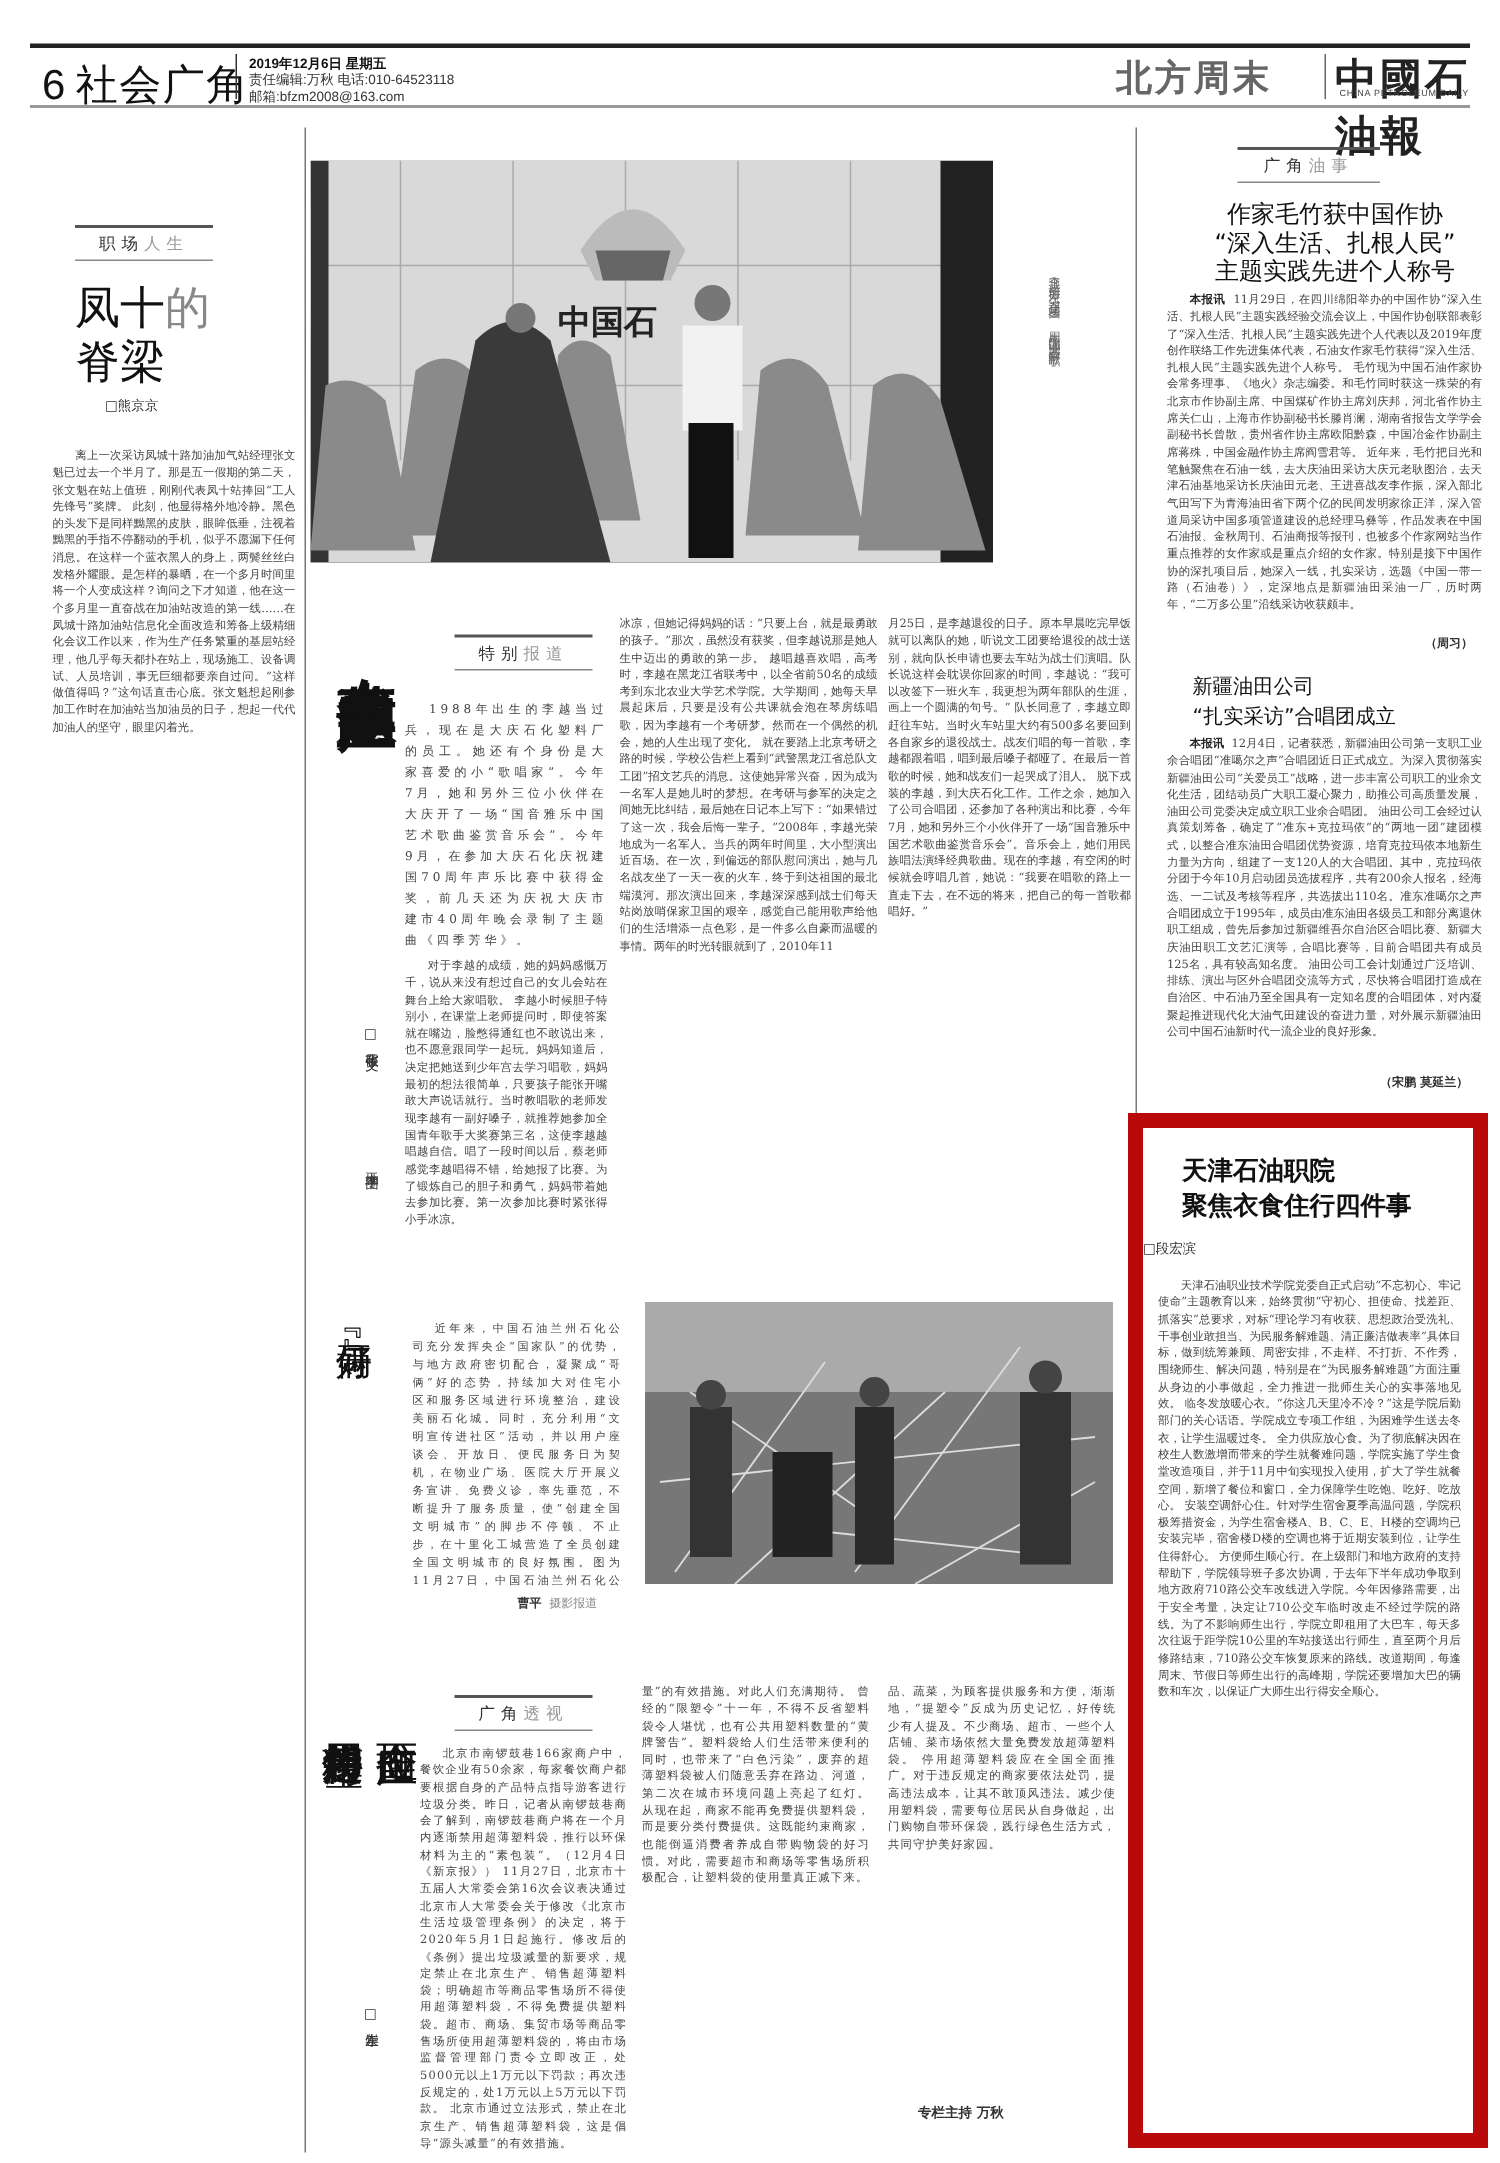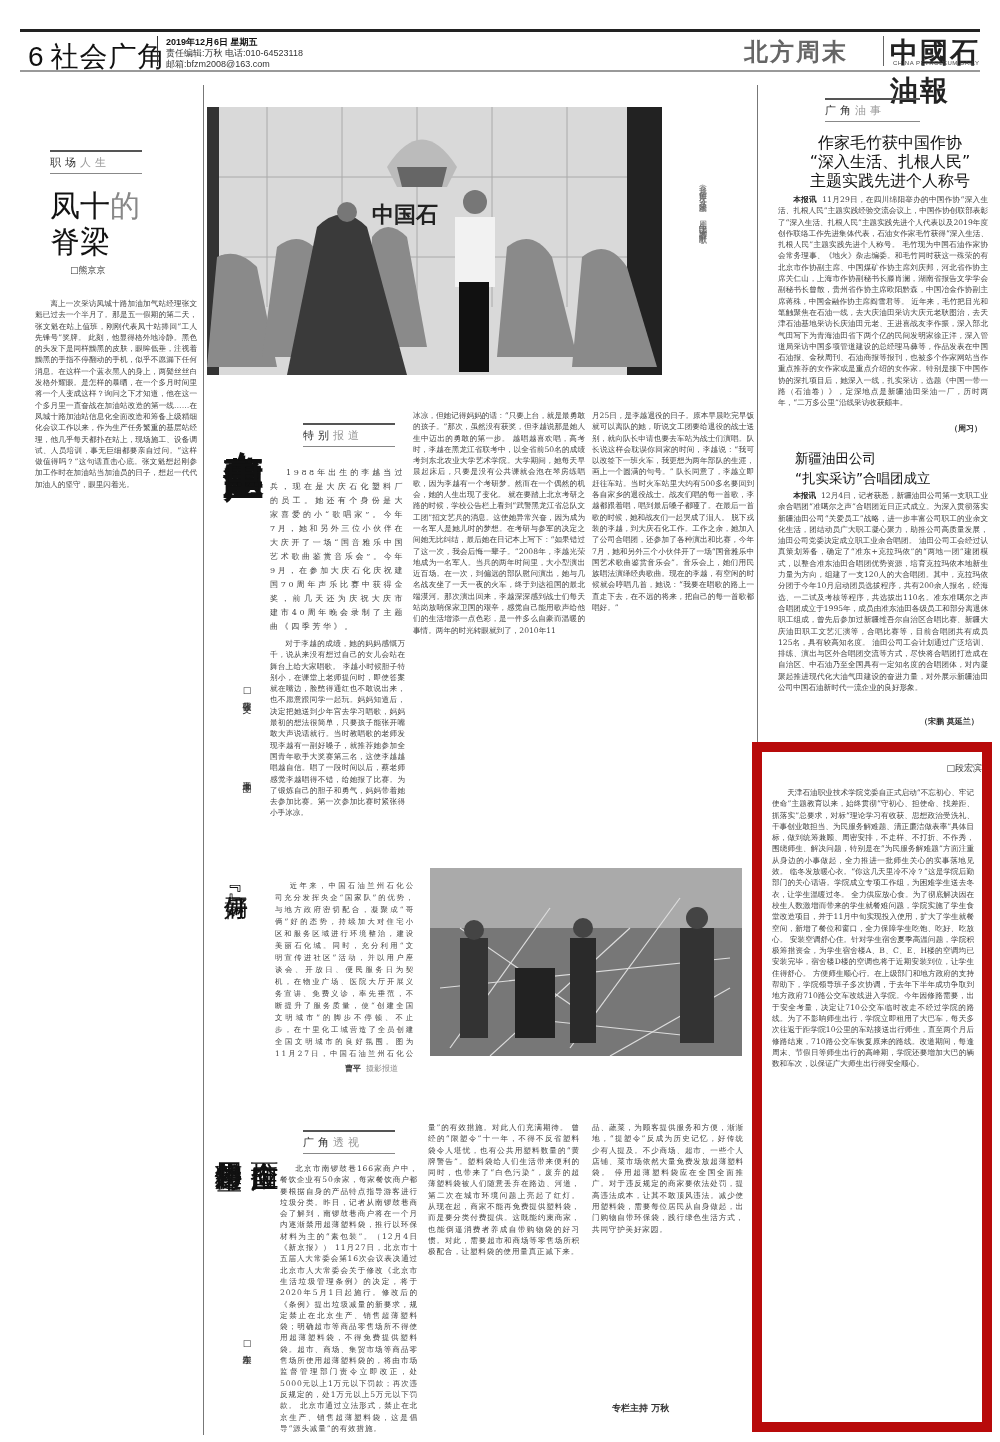--- a/index.html
+++ b/index.html
@@ -9,21 +9,21 @@
 .masthead-bottom{position:absolute;left:20px;right:20px;top:70px;height:2px;background:#999}
 .pageno{left:28px;top:38px;font-size:28px;font-family:"DejaVu Serif",serif;color:#111;letter-spacing:1px}
 .pageno .num{font-family:"Liberation Sans",sans-serif;margin-right:6px}
 .vbar{left:157px;top:36px;width:1px;height:30px;background:#333}
 .meta{left:166px;top:37px;font-family:"Liberation Sans",sans-serif;font-size:9px;line-height:11px;color:#333}
 .meta .date{font-weight:bold;color:#111}
 .brand{right:152px;top:36px;font-family:"DejaVu Sans",sans-serif;font-size:24px;font-weight:bold;color:#666;letter-spacing:2px}
 .brand-sep{left:883px;top:36px;width:1px;height:30px;background:#666}
 .logo{left:890px;top:34px;font-family:Liberation Mono, monospace;font-size:28px;font-weight:bold;color:#222;letter-spacing:2px}
 .logo-en{left:893px;top:60px;font-family:"Liberation Sans",sans-serif;font-size:6px;color:#444;letter-spacing:0.5px}
-.section-tag{font-family:"DejaVu Sans",sans-serif;font-size:11px;letter-spacing:4px;color:#333;border-top:2px solid #555;border-bottom:1px solid #888;padding:3px 0}
+.section-tag{text-align:center;font-family:"DejaVu Sans",sans-serif;font-size:11px;letter-spacing:4px;color:#333;border-top:2px solid #555;border-bottom:1px solid #888;padding:3px 0}
 .section-tag .hl{color:#999}
 .body-text{font-family:"DejaVu Serif",serif;font-size:7.6px;line-height:11.3px;color:#444;text-align:justify;text-indent:2em;overflow:hidden}
 .body-text p{margin:0;text-indent:2em}
 .spaced{letter-spacing:2.6px;line-height:14px;font-size:8px}
 .col-rule{width:1px;background:#777}
 .byline{font-family:"DejaVu Sans",sans-serif;font-size:9px;color:#333}
 .photo{background:linear-gradient(180deg,#b0b0b0 0%,#d8d8d8 30%,#8a8a8a 70%,#555 100%);overflow:hidden}
 .caption-v{writing-mode:vertical-rl;font-size:8px;color:#666;letter-spacing:2px;font-family:"DejaVu Serif",serif}
 .vtitle{writing-mode:vertical-rl;font-family:"DejaVu Serif",serif;font-weight:bold;color:#111}
 .red-box{left:752px;top:742px;width:240px;height:690px;border:10px solid #b80a0a;background:#fff}
@@ -189,17 +189,21 @@
 <div class="abs" style="left:795px;top:448px;width:190px;font-family:'DejaVu Sans',sans-serif;font-size:13.5px;line-height:20px;color:#111;text-align:left">
   <div>新疆油田公司</div>
   <div>“扎实采访”合唱团成立</div>
 </div>
 <div class="abs body-text" style="left:778px;top:490px;width:210px;height:238px">
   <p><b style="color:#222">本报讯</b>&nbsp;&nbsp;<span>12月4日，记者获悉，新疆油田公司第一支职工业余合唱团“准噶尔之声”合唱团近日正式成立。为深入贯彻落实新疆油田公司“关爱员工”战略，进一步丰富公司职工的业余文化生活，团结动员广大职工凝心聚力，助推公司高质量发展，油田公司党委决定成立职工业余合唱团。 油田公司工会经过认真策划筹备，确定了“准东+克拉玛依”的“两地一团”建团模式，以整合准东油田合唱团优势资源，培育克拉玛依本地新生力量为方向，组建了一支120人的大合唱团。其中，克拉玛依分团于今年10月启动团员选拔程序，共有200余人报名，经海选、一二试及考核等程序，共选拔出110名。准东准噶尔之声合唱团成立于1995年，成员由准东油田各级员工和部分离退休职工组成，曾先后参加过新疆维吾尔自治区合唱比赛、新疆大庆油田职工文艺汇演等，合唱比赛等，目前合唱团共有成员125名，具有较高知名度。 油田公司工会计划通过广泛培训、排练、演出与区外合唱团交流等方式，尽快将合唱团打造成在自治区、中石油乃至全国具有一定知名度的合唱团体，对内凝聚起推进现代化大油气田建设的奋进力量，对外展示新疆油田公司中国石油新时代一流企业的良好形象。</span></p>
 </div>
 <div class="abs" style="left:920px;top:716px;font-size:8px;font-weight:bold;color:#333">（宋鹏  莫延兰）</div>
 
 <div class="abs red-box">
-  <div style="text-align:right;margin-top:10px" class="byline">□段宏滨</div>
+  <div style="padding:18px 10px 0 26px;font-family:'DejaVu Serif',serif;font-weight:bold;font-size:17px;line-height:23px;color:#111">
+    <div>天津石油职院</div>
+    <div>聚焦衣食住行四件事</div>
+  </div>
+  <div style="text-align:left;margin-top:10px" class="byline">□段宏滨</div>
   <div class="body-text" style="margin:12px 8px 0 10px;height:560px">
     <p>天津石油职业技术学院党委自正式启动“不忘初心、牢记使命”主题教育以来，始终贯彻“守初心、担使命、找差距、抓落实”总要求，对标“理论学习有收获、思想政治受洗礼、干事创业敢担当、为民服务解难题、清正廉洁做表率”具体目标，做到统筹兼顾、周密安排，不走样、不打折、不作秀，围绕师生、解决问题，特别是在“为民服务解难题”方面注重从身边的小事做起，全力推进一批师生关心的实事落地见效。 临冬发放暖心衣。“你这几天里冷不冷？”这是学院后勤部门的关心话语。学院成立专项工作组，为困难学生送去冬衣，让学生温暖过冬。 全力供应放心食。为了彻底解决因在校生人数激增而带来的学生就餐难问题，学院实施了学生食堂改造项目，并于11月中旬实现投入使用，扩大了学生就餐空间，新增了餐位和窗口，全力保障学生吃饱、吃好、吃放心。 安装空调舒心住。针对学生宿舍夏季高温问题，学院积极筹措资金，为学生宿舍楼A、B、C、E、H楼的空调均已安装完毕，宿舍楼D楼的空调也将于近期安装到位，让学生住得舒心。 方便师生顺心行。在上级部门和地方政府的支持帮助下，学院领导班子多次协调，于去年下半年成功争取到地方政府710路公交车改线进入学院。今年因修路需要，出于安全考量，决定让710公交车临时改走不经过学院的路线。为了不影响师生出行，学院立即租用了大巴车，每天多次往返于距学院10公里的车站接送出行师生，直至两个月后修路结束，710路公交车恢复原来的路线。改道期间，每逢周末、节假日等师生出行的高峰期，学院还要增加大巴的辆数和车次，以保证广大师生出行得安全顺心。</p>
   </div>
 </div>
 
 </body></html>

